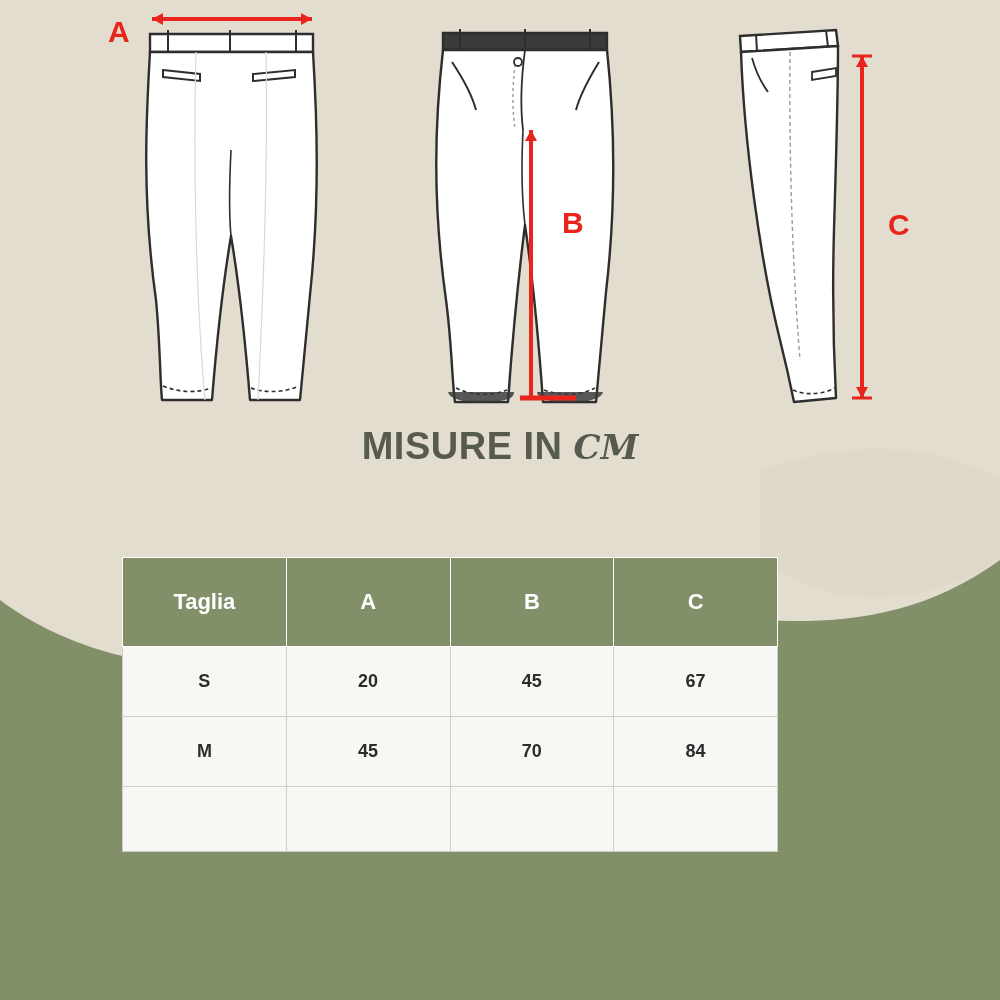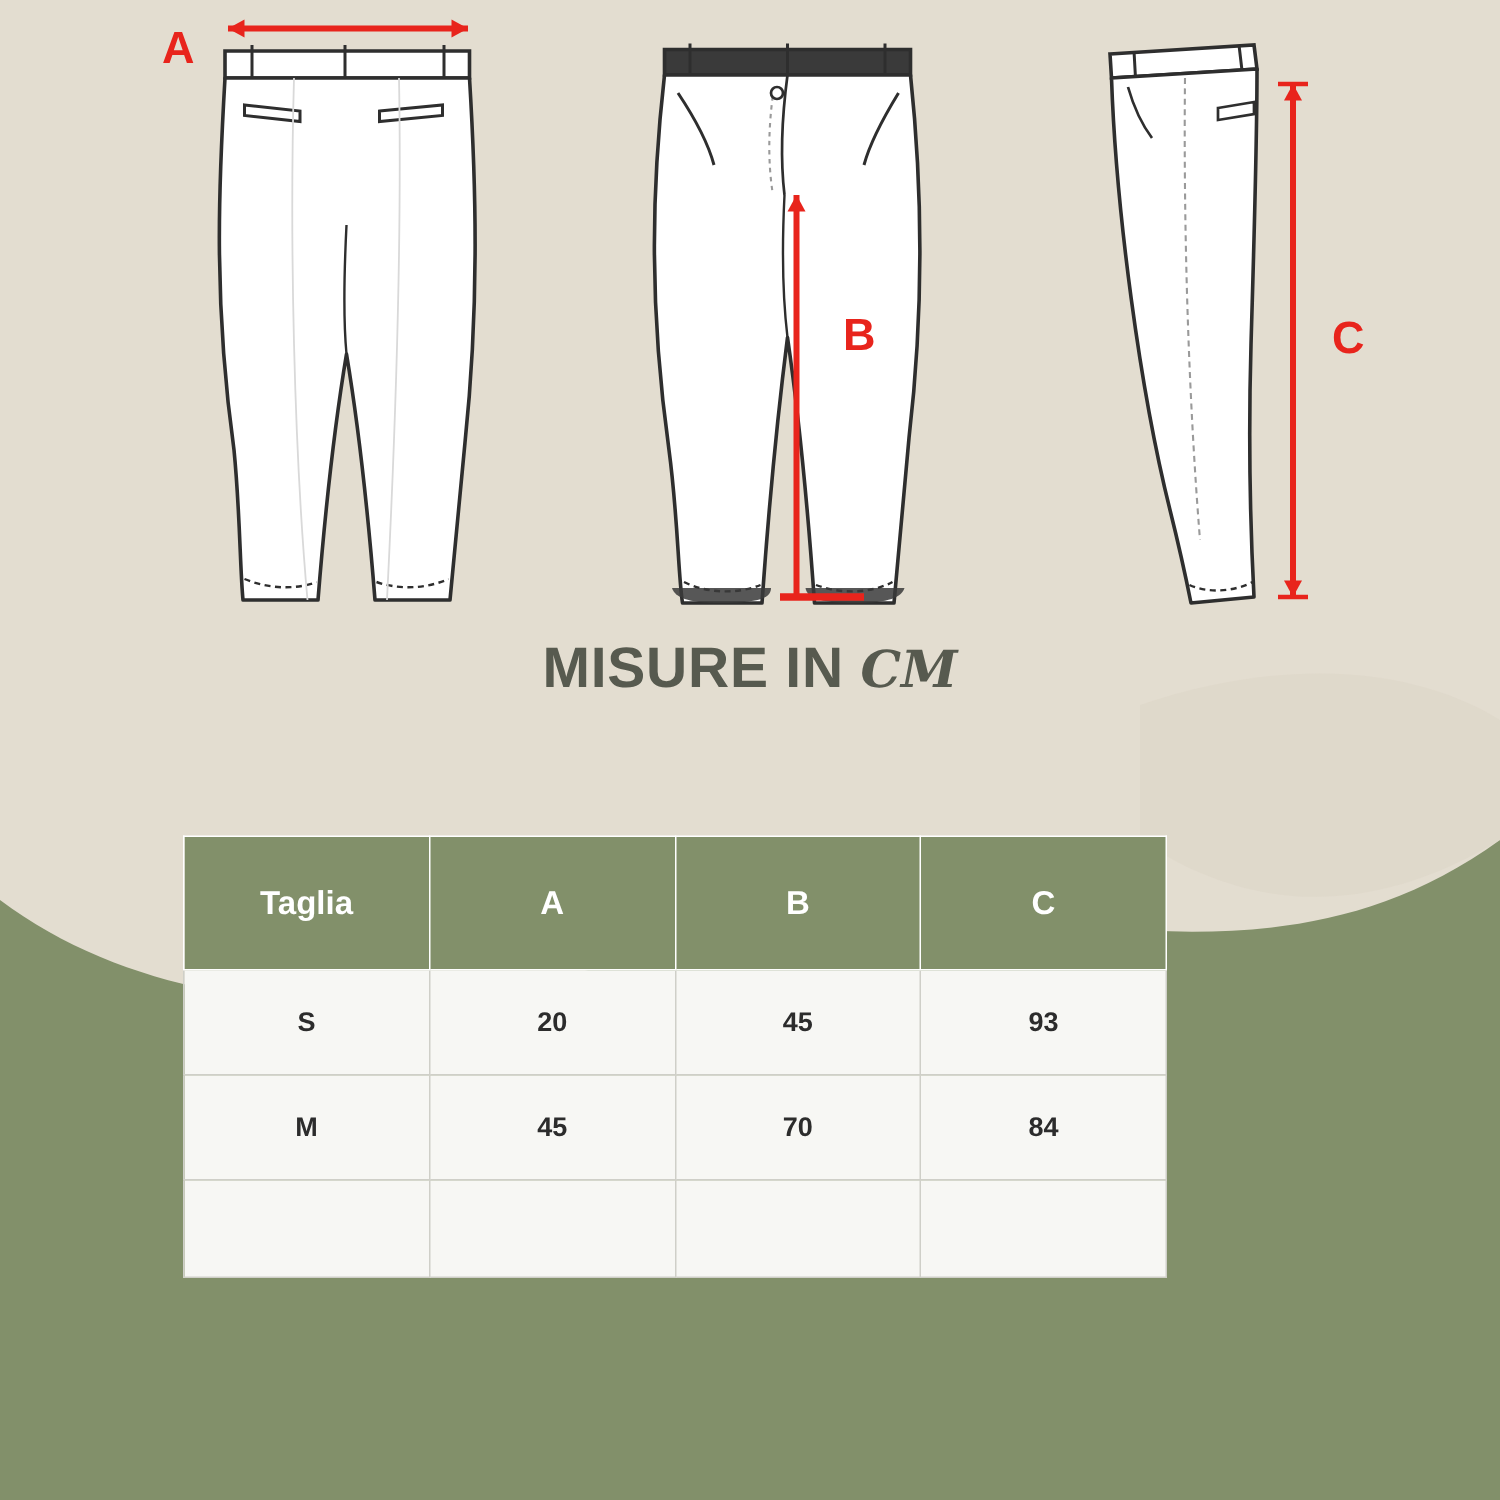--- a/index.html
+++ b/index.html
@@ -209,21 +209,21 @@
         <th>A</th>
         <th>B</th>
         <th>C</th>
       </tr>
     </thead>
     <tbody>
       <tr>
         <td>S</td>
         <td>20</td>
         <td>45</td>
-        <td>93</td>
+        <td>67</td>
       </tr>
       <tr>
         <td>M</td>
         <td>45</td>
         <td>70</td>
         <td>84</td>
       </tr>
       <tr class="empty">
         <td></td>
         <td></td>

